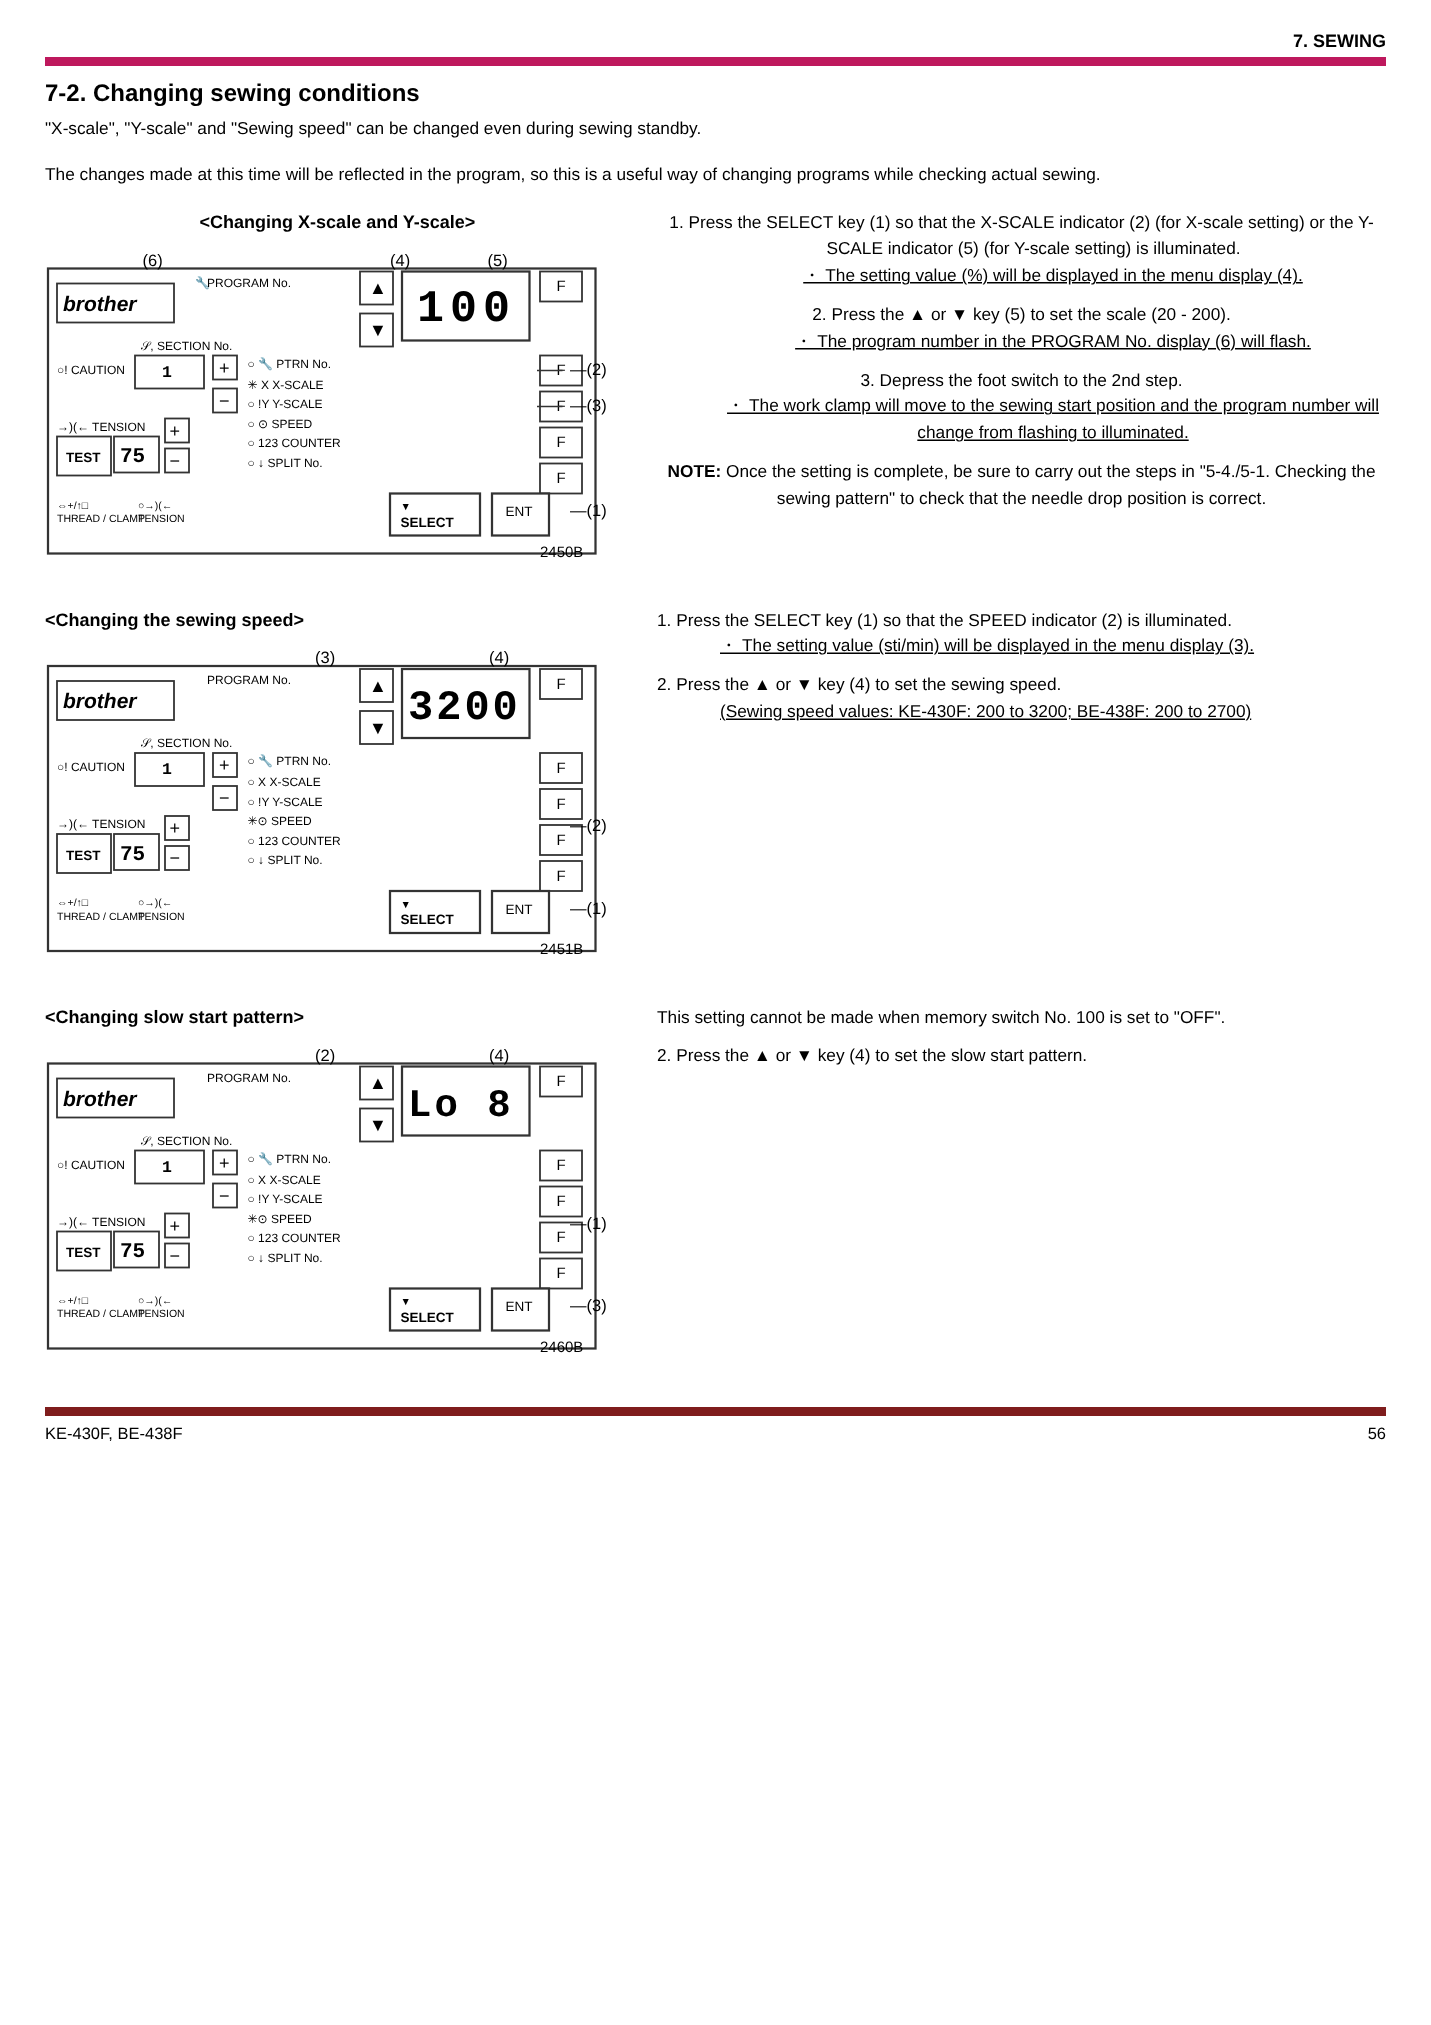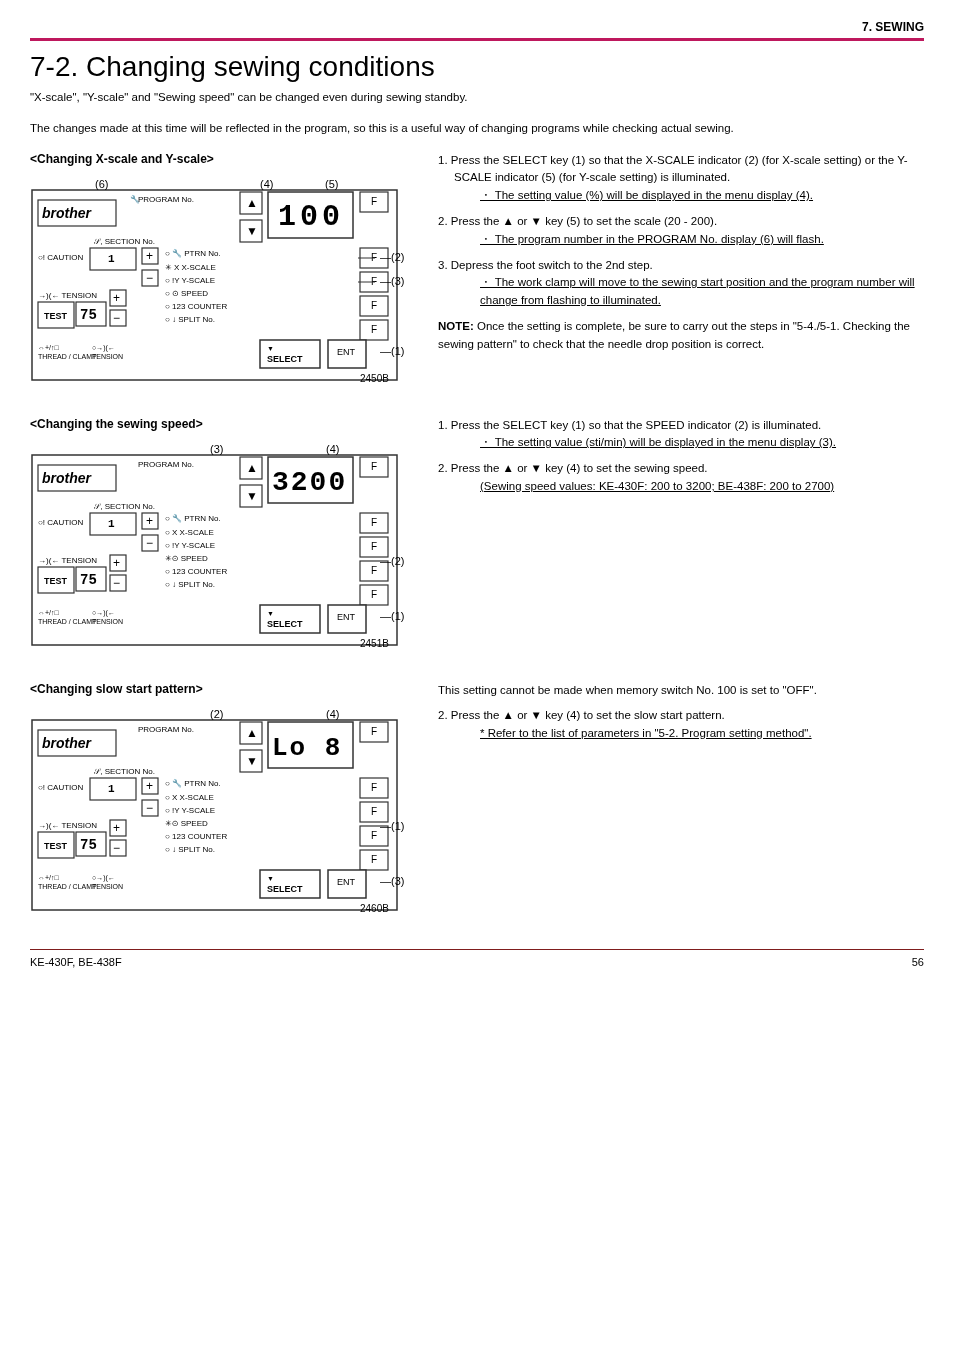--- a/index.html
+++ b/index.html
@@ -13,31 +13,31 @@
     }
     .page {
       width: 954px;
       min-height: 1350px;
       padding: 20px 30px 20px 30px;
       position: relative;
     }
     .top-bar {
       display: flex;
       justify-content: flex-end;
-      border-bottom: 3px solid #be185d;
+      border-bottom: 6px solid #be185d;
       padding-bottom: 4px;
       margin-bottom: 10px;
     }
     .top-bar-text {
       font-size: 12px;
       font-weight: bold;
     }
     h1 {
-      font-size: 28px;
-      font-weight: normal;
+      font-size: 16px;
+      font-weight: bold;
       margin-bottom: 6px;
     }
     .intro-text {
       font-size: 11.5px;
       margin-bottom: 14px;
       line-height: 1.5;
     }
     .two-col {
       display: flex;
       gap: 18px;
@@ -82,21 +82,21 @@
       font-size: 11.5px;
     }
     .note-title {
       font-weight: bold;
     }
     
     .page-num-row {
       display: flex;
       justify-content: space-between;
       align-items: center;
-      border-top: 1px solid #7f1d1d;
+      border-top: 6px solid #7f1d1d;
       margin-top: 16px;
       padding-top: 6px;
       font-size: 11px;
     }
     
     .svg-machine {
       display: block;
     }
   </style>
 </head>
@@ -106,21 +106,21 @@
 
   <div class="top-bar">
     <span class="top-bar-text">7.  SEWING</span>
   </div>
 
   <h1>7-2. Changing sewing conditions</h1>
 
   <p class="intro-text">"X-scale", "Y-scale" and "Sewing speed" can be changed even during sewing standby.</p>
   <p class="intro-text">The changes made at this time will be reflected in the program, so this is a useful way of changing programs while checking actual sewing.</p>
 
-  <div class="two-col" style="margin-bottom:14px;">
+  <div class="two-col" style="margin-bottom:14px;text-align:center;">
     <div class="left-col">
       <div class="section-title">&lt;Changing X-scale and Y-scale&gt;</div>
       <div class="machine-wrap">
 
         <svg width="390" height="215" class="svg-machine">
 
           <rect x="2" y="18" width="365" height="190" fill="white" stroke="#333" stroke-width="1.5"></rect>
 
           <rect x="8" y="28" width="78" height="26" fill="white" stroke="#333" stroke-width="1.2"></rect>
           <text x="12" y="46" font-size="14" font-style="italic" font-weight="bold" font-family="Arial">brother</text>
@@ -440,21 +440,20 @@
       </div>
     </div>
 
     <div class="right-col">
       <ol class="instr-list">
         <li style="">
           <span>This setting cannot be made when memory switch No. 100 is set to "OFF".</span>
         </li>
         <li>
           <span>2.</span> <span>Press the ▲ or ▼ key (4) to set the slow start pattern.</span>
-          <div class="sub-bullet">* Refer to the list of parameters in "5-2. Program setting method".</div>
         </li>
       </ol>
     </div>
   </div>
 
   <div class="page-num-row">
     <span>KE-430F, BE-438F</span>
     <span>56</span>
   </div>
 

